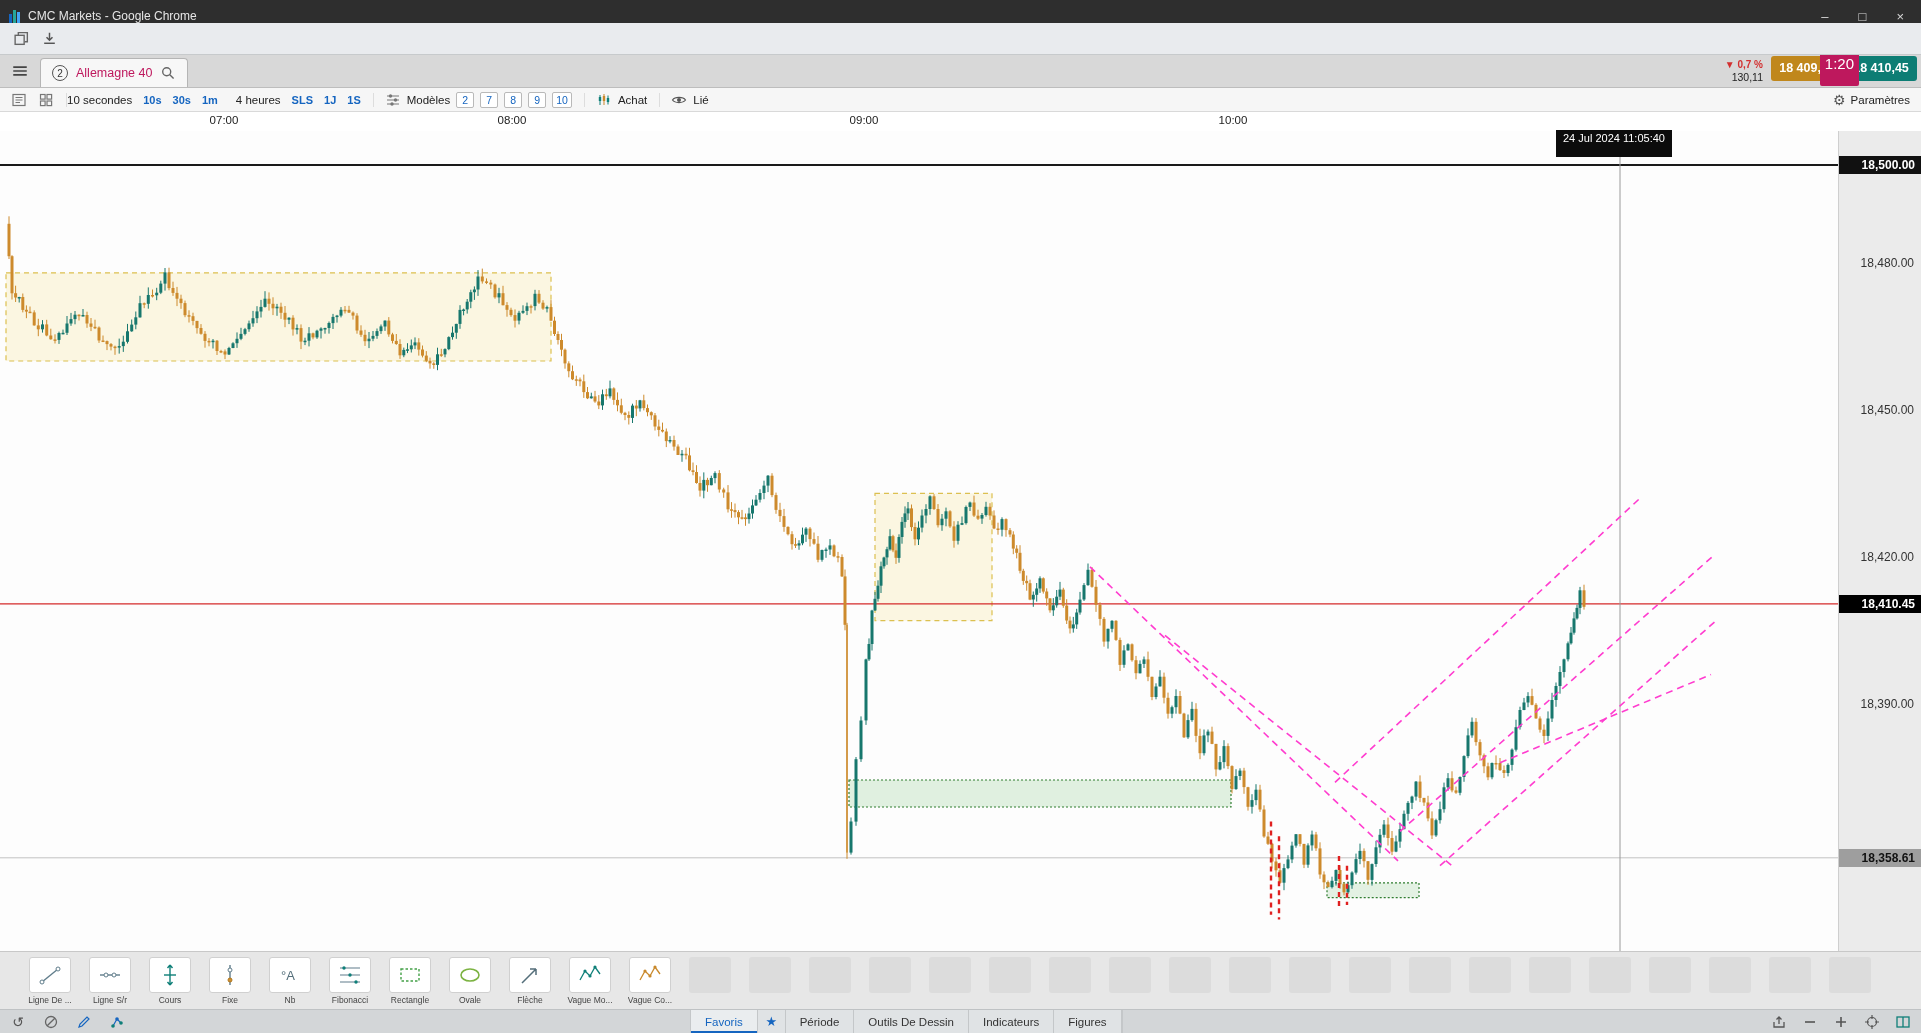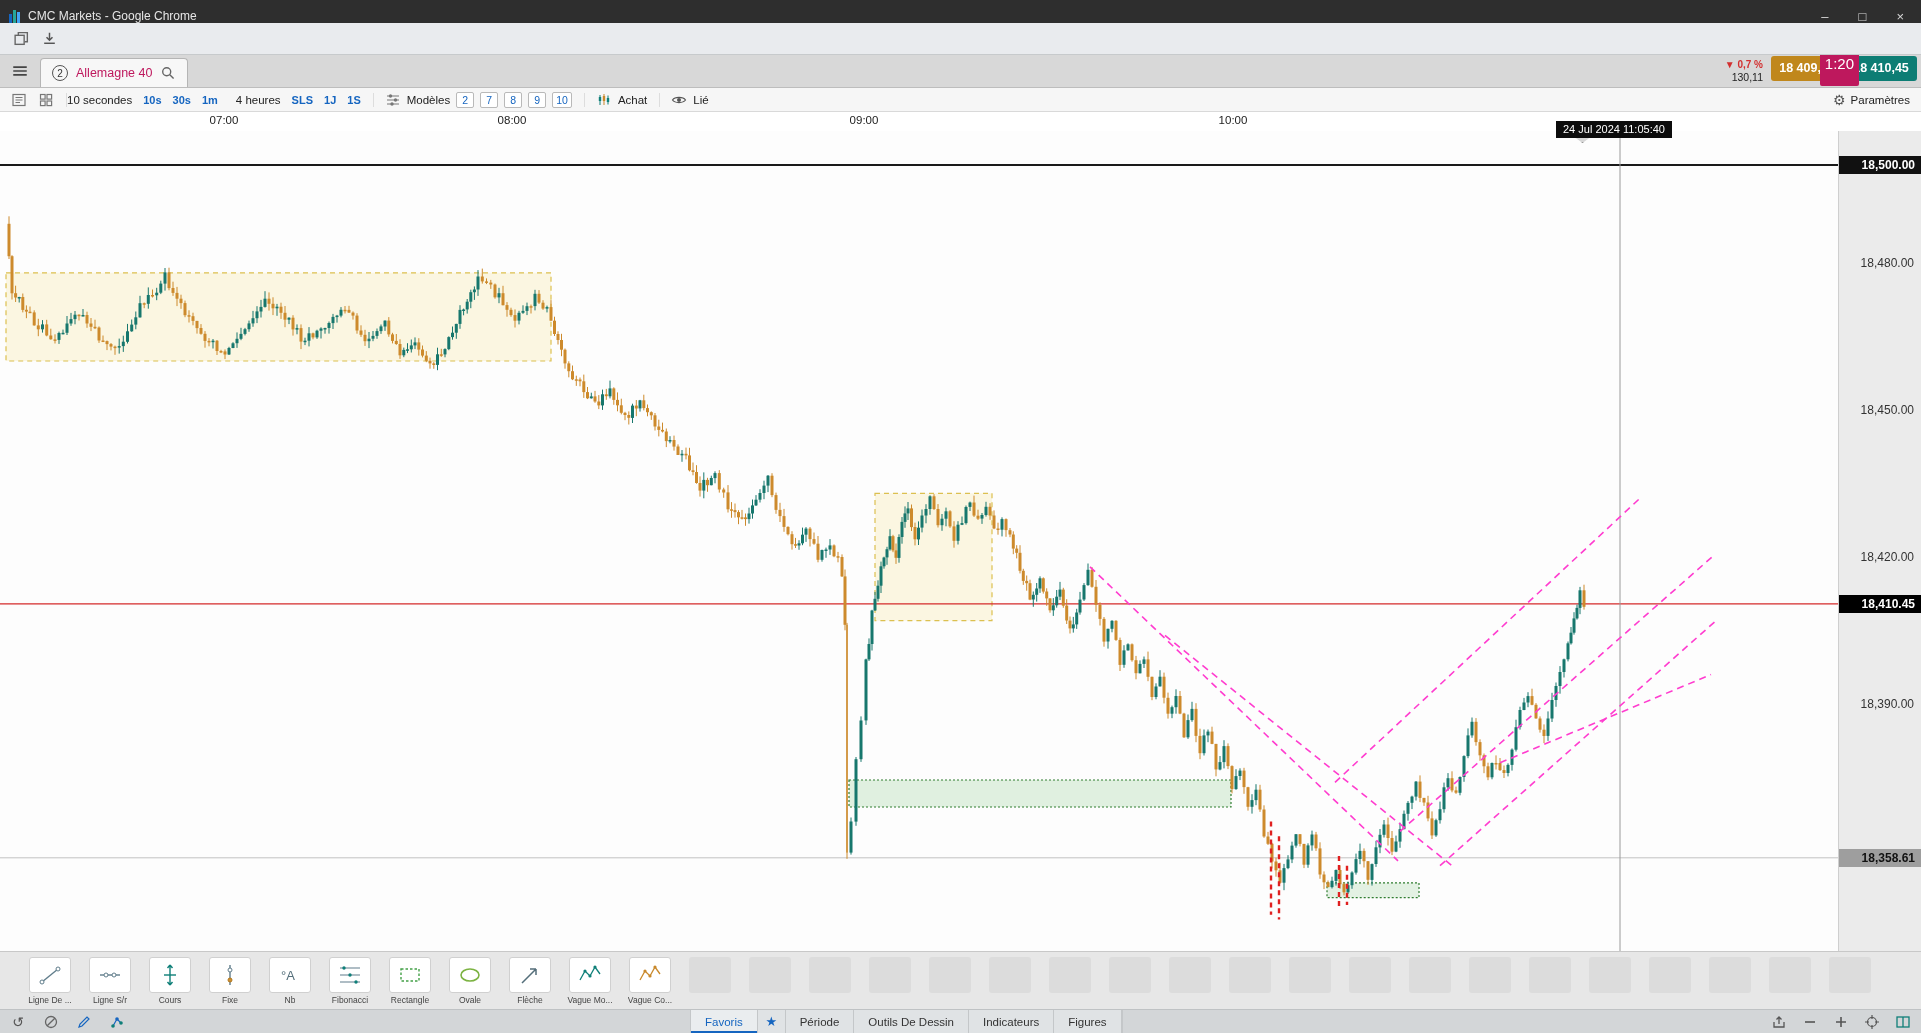--- a/index.html
+++ b/index.html
@@ -45,21 +45,21 @@
 .grp{margin-left:18px}
 .numbtn{margin-left:6px;min-width:18px;height:16px;border:1px solid #b9b9b9;background:#fff;color:#1565c0;font-size:10.5px;display:inline-flex;align-items:center;justify-content:center;padding:0 3px;border-radius:2px}
 .t2-lb{margin-left:6px}
 .spacer{flex:1}
 .params{display:flex;align-items:center;gap:5px;margin-right:11px}
 .gearchar{font-size:14px;color:#555;line-height:1}
 
 
 .timeaxis{position:absolute;top:112px;left:0;width:100%;height:19px;background:#fff;z-index:30}
 .time-tick{position:absolute;top:2px;transform:translateX(-50%);font-size:11.5px;color:#222;white-space:nowrap}
-.datebox{position:absolute;top:9px;height:17px;background:#0c0c0c;color:#fff;font-size:11px;line-height:15px;padding:1px 7px;white-space:nowrap}
+.datebox{position:absolute;top:18px;height:27px;background:#0c0c0c;color:#fff;font-size:11px;line-height:15px;padding:1px 7px;white-space:nowrap}
 
 
 .chartwrap{position:absolute;top:131px;left:0;width:1921px;height:820px;background:#fdfdfd;z-index:20}
 #chart-svg{position:absolute;left:0;top:0}
 .pent{position:absolute;left:1575px;top:0;width:15px;height:12px;background:#d6d6d6;border:1px solid #8a8a8a;clip-path:polygon(0 0,100% 0,100% 55%,50% 100%,0 55%)}
 .paxis{position:absolute;right:0;top:0;bottom:0;width:83px;background:#ebebeb;border-left:1px solid #cfcfcf}
 .ptick{position:absolute;right:7px;transform:translateY(-50%);font-size:12px;color:#333;white-space:nowrap}
 .ptag{position:absolute;left:0;right:0;transform:translateY(-50%);font-size:12px;font-weight:bold;text-align:right;padding:2px 6px;white-space:nowrap}
 
 

